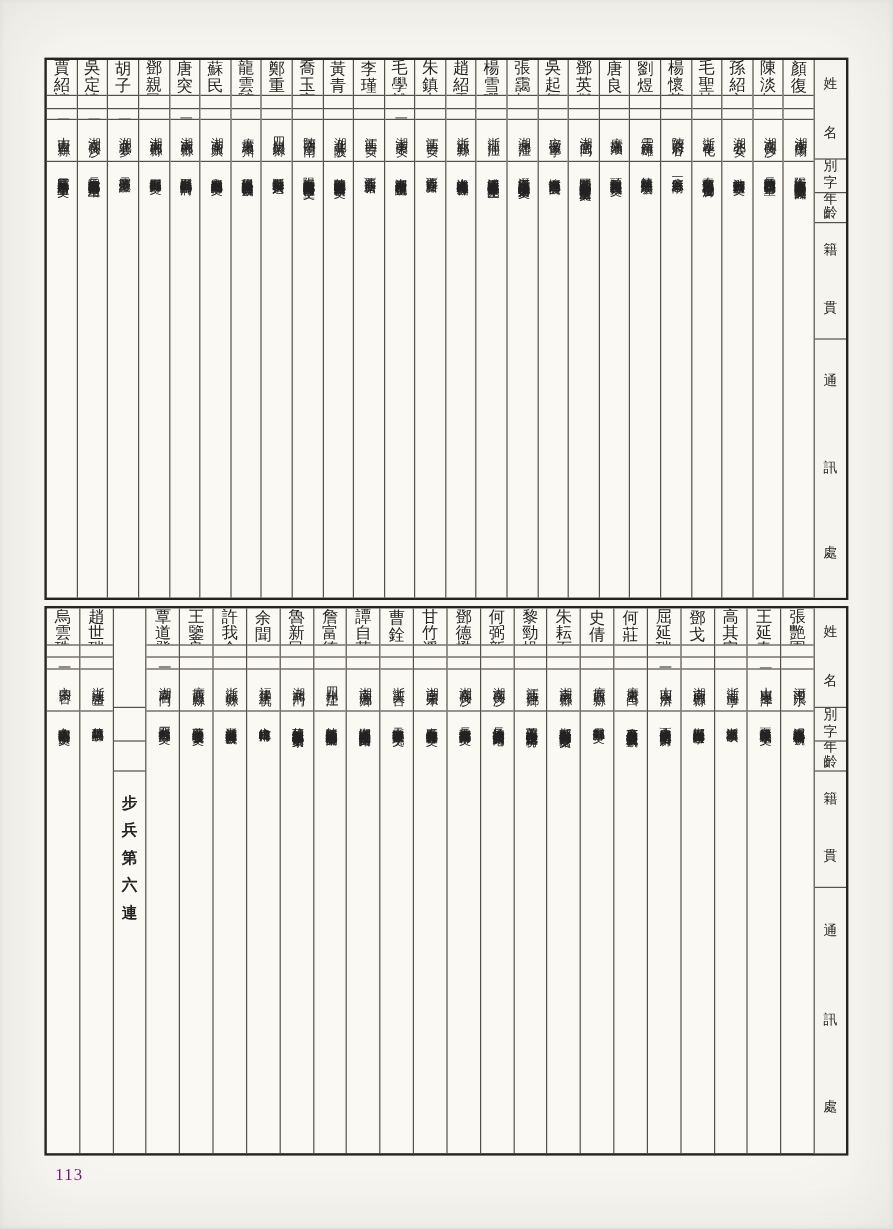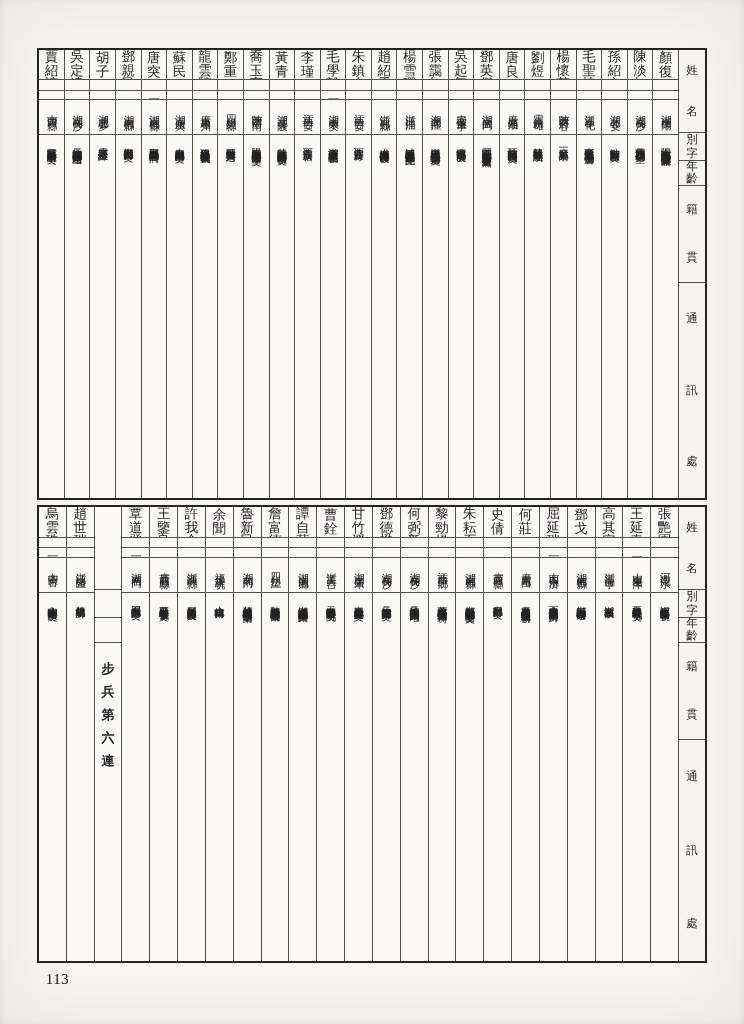--- a/index.html
+++ b/index.html
@@ -32,21 +32,21 @@
   .charcol{display:flex;flex-direction:column;justify-content:space-around;align-items:center;height:100%;}
   .hchar{font-size:11.5px;line-height:1;}
   .namechar{font-size:13.5px;line-height:1;}
   .cell-divider .charcol{justify-content:flex-start;padding-top:14px;box-sizing:border-box;}
   .divchar{font-size:13px;line-height:1;margin:5px 0;font-weight:bold;}
   .vtext{writing-mode:vertical-rl;text-orientation:upright;display:block;margin:0 auto;}
   .zi-text{font-size:11px;padding-top:4px;line-height:1;}
   .age-text{font-size:11px;padding-top:2px;line-height:1;letter-spacing:1px;}
   .native-text{font-size:10.5px;padding-top:6px;line-height:1;letter-spacing:2px;}
   .addr-text{font-size:10px;padding-top:5px;line-height:1.15;letter-spacing:.5px;height:calc(100% - 8px);}
-  .pageno{position:absolute;left:46px;bottom:36px;font-size:14px;letter-spacing:1px;color:#000000;}
+  .pageno{position:absolute;left:46px;bottom:36px;font-size:14px;letter-spacing:1px;color:#701a75;}
 </style>
 </head>
 <body>
 
 <div class="page">
   <div class="table-wrap">
     <div class="section sec-top">
         <div class="col header-col">
           <div class="cell cell-name">
             <div class="charcol">

